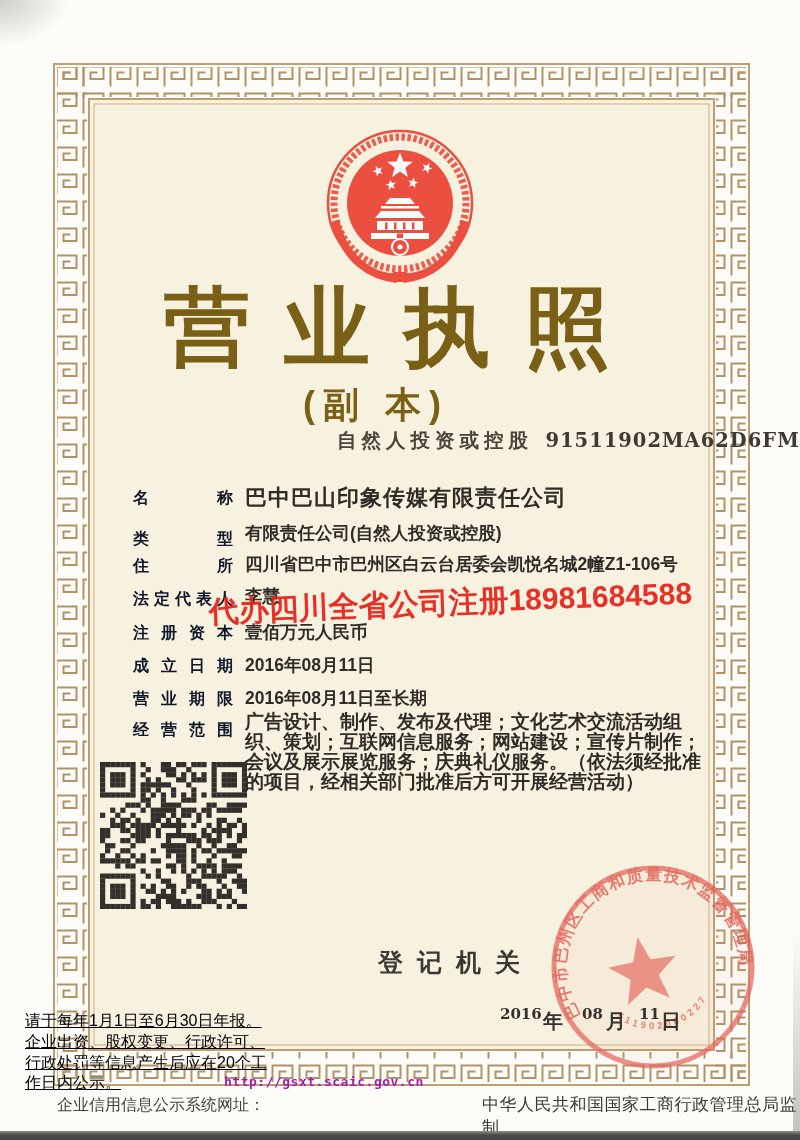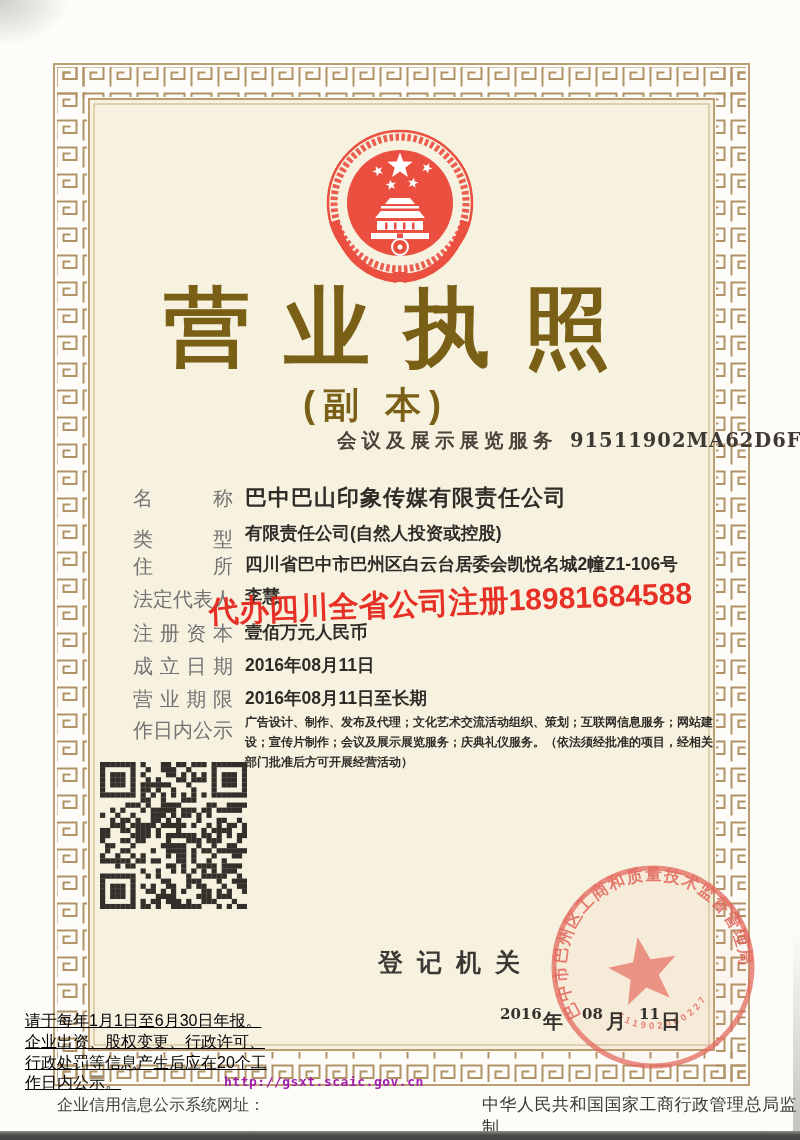--- a/index.html
+++ b/index.html
@@ -11,25 +11,25 @@
   
   .emblem{left:315px;top:118px;}
   
   .title{left:164px;top:284px;font-size:86px;line-height:1;font-weight:900;color:#7a6016;
          letter-spacing:34px;white-space:nowrap;}
   .subtitle{left:303px;top:381px;font-size:36px;font-weight:700;color:#7a6016;letter-spacing:8px;white-space:nowrap;}
   .credit-line{left:337px;top:427px;white-space:nowrap;}
   .credit-label{font-size:19.5px;font-weight:700;color:#4a433a;letter-spacing:5px;}
   .credit-code{font-size:19.5px;font-weight:600;color:#3e3a33;font-family:"DejaVu Serif","Liberation Serif",serif;letter-spacing:1px;margin-left:8px;}
   
-  .flabel{position:absolute;left:133px;width:100px;font-size:20px;font-weight:400;color:#737373;
+  .flabel{position:absolute;left:133px;width:100px;font-size:16px;font-weight:700;color:#0f172a;
           text-align:justify;text-align-last:justify;line-height:24px;}
   .fvalue{position:absolute;left:245px;width:470px;font-size:17.5px;font-weight:700;color:#2f2c28;line-height:24px;}
   .v-lg{font-size:22px;letter-spacing:1px;}
-  .v-scope{font-size:12px;line-height:20px;width:468px;}
+  .v-scope{font-size:19px;line-height:20px;width:468px;}
   
   .watermark{left:208px;top:592px;width:480px;font-size:30px;font-weight:700;color:#e6231a;
              white-space:nowrap;transform:rotate(-2.2deg);transform-origin:left top;opacity:.93;}
   
   .reg-label{left:378px;top:946px;font-size:25px;font-weight:700;color:#3a3834;letter-spacing:14px;white-space:nowrap;}
   .stamp{left:538px;top:852px;}
   .date-part{position:absolute;color:#35322e;white-space:nowrap;}
   .d-num{font-size:15px;font-weight:700;font-family:"DejaVu Serif","Liberation Serif",serif;}
   .d-unit{font-size:20px;font-weight:700;}
   
@@ -91,21 +91,21 @@
     <circle cx="85" cy="129" r="8" fill="#ea4f40" stroke="#ffffff" stroke-width="2"></circle>
     <circle cx="85" cy="129" r="2.5" fill="#ffffff"></circle>
     <path d="M20,103 C30,142 55,158 82,161" fill="none" stroke="#ea4f40" stroke-width="8"></path>
     <path d="M150,103 C140,142 115,158 88,161" fill="none" stroke="#ea4f40" stroke-width="8"></path>
     <rect x="77" y="154" width="16" height="10" rx="2" fill="#ea4f40"></rect>
   </svg>
 
   <div class="abs title">营业执照</div>
   <div class="abs subtitle">(副 本)</div>
   <div class="abs credit-line">
-    <span class="credit-label">会议及展示展览服务</span>
+    <span class="credit-label">自然人投资或控股</span>
     <span class="credit-code">91511902MA62D6FM2F</span>
   </div>
 
   <div>
     <div class="flabel" style="top: 486px;">名称</div>
     <div class="fvalue v-lg" style="top: 486px;">巴中巴山印象传媒有限责任公司</div>
 
     <div class="flabel" style="top: 521px; margin-top: 6px;">类型</div>
     <div class="fvalue" style="top: 521px;">有限责任公司(自然人投资或控股)</div>
 
@@ -117,21 +117,21 @@
 
     <div class="flabel" style="top: 621px;">注册资本</div>
     <div class="fvalue" style="top: 620px;">壹佰万元人民币</div>
 
     <div class="flabel" style="top: 654px;">成立日期</div>
     <div class="fvalue" style="top: 653px;">2016年08月11日</div>
 
     <div class="flabel" style="top: 687px;">营业期限</div>
     <div class="fvalue" style="top: 686px;">2016年08月11日至长期</div>
 
-    <div class="flabel" style="top: 718px;">作日内公示</div>
+    <div class="flabel" style="top: 718px;">经营范围</div>
     <div class="fvalue v-scope" style="top: 712px;">广告设计、制作、发布及代理；文化艺术交流活动组织、策划；互联网信息服务；网站建设；宣传片制作；会议及展示展览服务；庆典礼仪服务。（依法须经批准的项目，经相关部门批准后方可开展经营活动）</div>
   </div>
 
   <div class="abs watermark">代办四川全省公司注册18981684588</div>
 
   <svg class="abs" style="left:100px;top:762px;" width="147" height="147">
       <rect x="0.00" y="0.00" width="5.22" height="5.22" fill="#33302b"></rect>
       <rect x="5.07" y="0.00" width="5.22" height="5.22" fill="#33302b"></rect>
       <rect x="10.14" y="0.00" width="5.22" height="5.22" fill="#33302b"></rect>
       <rect x="15.21" y="0.00" width="5.22" height="5.22" fill="#33302b"></rect>

